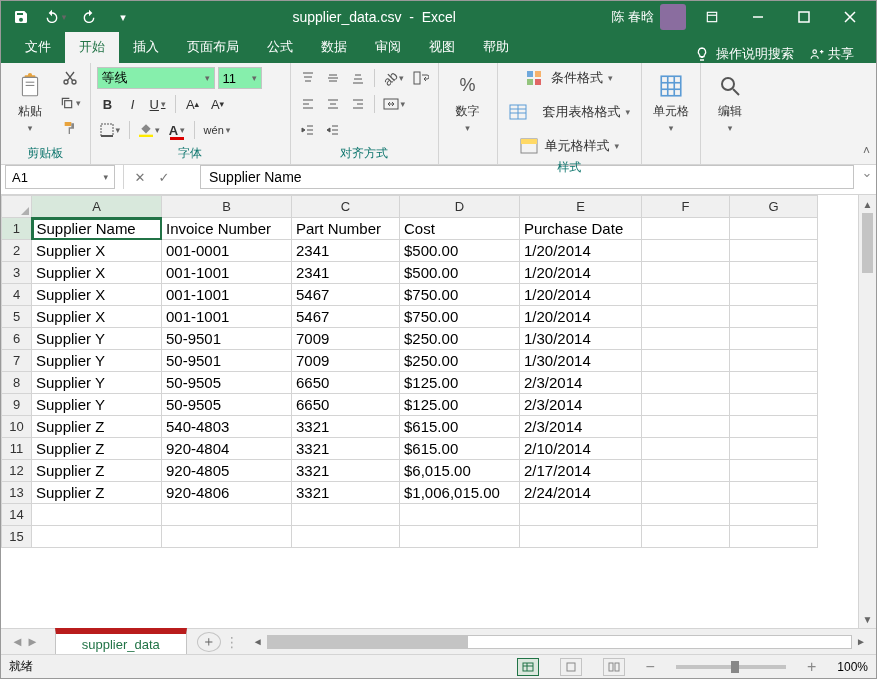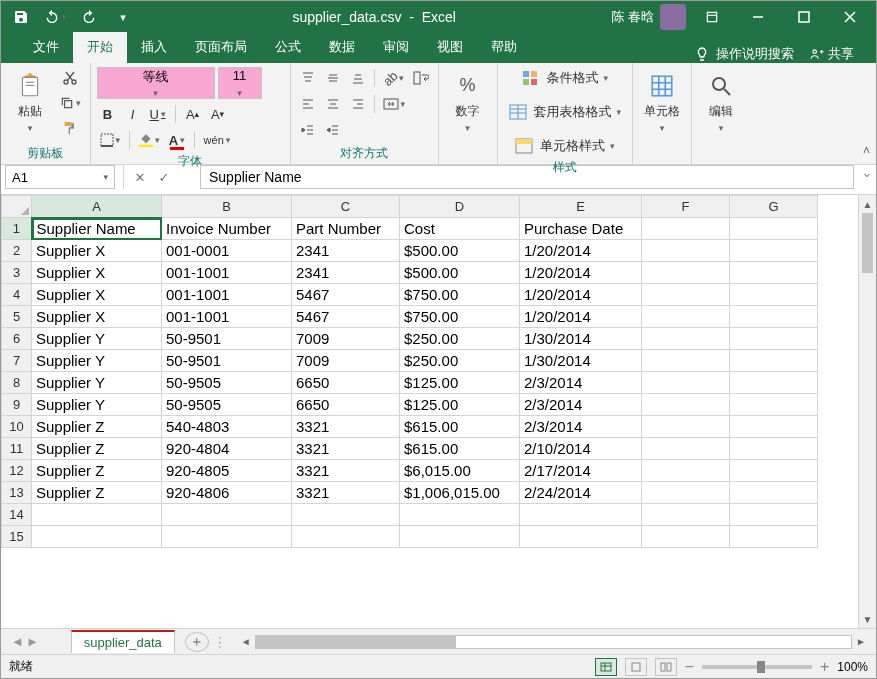--- a/index.html
+++ b/index.html
@@ -5,38 +5,38 @@
   * { margin:0; padding:0; box-sizing:border-box; font-family:"Microsoft YaHei","Segoe UI",sans-serif; }
   body { background:#fff; width:877px; height:679px; overflow:hidden; border:1px solid #999; display:flex; flex-direction:column; font-size:13px; }
   
   .titlebar { background:#217346; color:#fff; height:32px; display:flex; align-items:center; padding:0 6px; gap:6px; }
   .tb-btn { width:28px; height:28px; display:flex; align-items:center; justify-content:center; border-radius:2px; }
   .tb-btn svg { width:16px; height:16px; fill:#fff; }
   .title-center { flex:1; text-align:center; font-size:14px; }
   .avatar { width:26px; height:26px; background:#8a6d9f; border-radius:3px; display:inline-block; }
   .win-btn { width:40px; height:28px; display:flex; align-items:center; justify-content:center;}
   
-  .tabs { background:#217346; display:flex; height:30px; align-items:flex-end; padding-left:18px; gap:0; color:#fff; }
+  .tabs { background:#217346; display:flex; height:30px; align-items:flex-end; padding-left:10px; gap:0; color:#fff; }
   .tab { padding:6px 14px 7px; font-size:13px; cursor:pointer; }
   .tab.active { background:#f3f3f3; color:#217346; }
   .tabs-right { margin-left:auto; display:flex; align-items:center; padding-right:14px; gap:8px; }
   .search-hint { display:flex; align-items:center; gap:6px;}
   .share { display:flex; align-items:center; gap:4px; padding:0 8px;}
   
   .ribbon { background:#f3f3f3; border-bottom:1px solid #d4d4d4; height:102px; display:flex; position:relative; }
   .group { border-right:1px solid #d4d4d4; display:flex; flex-direction:column; padding:4px 6px 2px; }
   .group-body { flex:1; display:flex; align-items:flex-start; gap:4px; }
   .group-label { text-align:center; font-size:12px; color:#0f766e; padding:2px 0 0; position:relative;}
   .bigbtn { display:flex; flex-direction:column; align-items:center; justify-content:center; width:46px; height:70px; gap:3px; font-size:12px; color:#333;}
   .bigbtn .ic { width:28px; height:28px; display:flex; align-items:center; justify-content:center;}
   .col { display:flex; flex-direction:column; gap:3px; }
   .row { display:flex; align-items:center; gap:3px; }
   .smbtn { min-width:22px; height:22px; display:flex; align-items:center; justify-content:center; border:1px solid transparent; font-size:13px; color:#333; padding:0 2px;}
   .dropdown-caret::after { content:"▾"; font-size:9px; margin-left:2px; color:#666;}
-  .font-select { border:1px solid #c4c4c4; height:32px; padding:0 4px; background:#f9a8d4; display:flex; align-items:center; justify-content:space-between; font-size:13px;flex-direction:column;}
+  .font-select { border:1px solid #c4c4c4; height:22px; padding:0 4px; background:#86efac; display:flex; align-items:center; justify-content:space-between; font-size:13px;}
   .collapse-caret { position:absolute; right:6px; bottom:6px; color:#666; font-size:12px;}
   
   .fxbar { display:flex; align-items:flex-start; border-bottom:1px solid #d4d4d4; height:30px; background:#fff; }
   .namebox { width:110px; border:1px solid #c4c4c4; height:24px; margin:0 4px; padding:0 6px; display:flex; align-items:center; justify-content:space-between; background:#fff; font-size:13px;}
   .fx-sep { width:1px; height:24px; background:#d4d4d4; margin:0 4px;}
   .fx-btn { width:24px; height:24px; display:flex; align-items:center; justify-content:center; color:#777; font-size:13px;}
   .fx-input { flex:1; border:1px solid #c4c4c4; height:24px; margin-right:4px; padding:0 8px; display:flex; align-items:center; font-size:14px;}
   .fx-expand { width:18px; display:flex; align-items:center; justify-content:center; color:#888;}
   
   .grid-wrap { flex:1; display:flex; overflow:hidden; position:relative;}
@@ -50,29 +50,29 @@
   .num { text-align:left; }
   .corner { width:30px; background:#f0f0f0; border:1px solid #d4d4d4; position:relative;}
   .corner::after{ content:""; position:absolute; right:2px; bottom:2px; width:0;height:0; border-left:8px solid transparent; border-bottom:8px solid #b0b0b0;}
   .vscroll { width:18px; background:#f0f0f0; border-left:1px solid #d4d4d4; display:flex; flex-direction:column;}
   .vscroll .arrow{height:18px; display:flex;align-items:center;justify-content:center;font-size:10px;color:#666;}
   .vscroll .thumb{background:#c4c4c4; flex:0 0 60px; margin:0 3px;}
   .vscroll .track{flex:1;}
   
   .tabbar { height:26px; border-top:1px solid #d4d4d4; display:flex; align-items:center; background:#f0f0f0; font-size:13px;}
   .tabnav { display:flex; gap:2px; padding:0 10px; color:#999;}
-  .sheettab { background:#fff; border:1px solid #c4c4c4; border-bottom:none; padding:3px 12px; color:#217346; margin-left:22px; border-top:2px solid #b91c1c;}
+  .sheettab { background:#fff; border:1px solid #c4c4c4; border-bottom:none; padding:3px 26px; color:#217346; margin-left:6px; border-top:6px solid #b91c1c;}
   .addsheet { width:24px; height:20px; display:flex; align-items:center; justify-content:center; border:1px solid #c4c4c4; border-radius:50%; margin-left:10px; color:#666; font-size:14px;}
   .hscroll { flex:1; display:flex; align-items:center; margin:0 6px;}
   .hscroll .arrow{width:18px; text-align:center; font-size:10px; color:#666;}
   .hscroll .track{flex:1; height:14px; border:1px solid #c4c4c4; background:#fff; position:relative;}
   .hscroll .thumb{position:absolute; left:0; width:200px; top:0;bottom:0; background:#c4c4c4;}
   .grip{color:#aaa; font-size:14px; padding:0 4px;}
   
-  .status { height:24px; background:#f0f0f0; border-top:1px solid #d4d4d4; display:flex; align-items:center; font-size:12px; padding:0 8px; gap:8px;}
+  .status { height:24px; background:#f0f0f0; border-top:1px solid #d4d4d4; display:flex; align-items:center; font-size:12px; padding:0 8px; gap:21px;}
   .status .spacer{flex:1;}
   .viewbtn{width:22px;height:18px;border:1px solid #c4c4c4; display:flex;align-items:center;justify-content:center; font-size:10px;}
   .viewbtn.active{background:#dce8de; border-color:#217346;}
   .slider{width:110px;height:4px;background:#c4c4c4; position:relative;}
   .slider .knob{position:absolute; left:50%; top:-4px; width:8px;height:12px;background:#888;}
 </style>
 </head>
 <body>
 
 <div class="titlebar">
@@ -347,21 +347,21 @@
             </svg>
         <span style="margin-left:4px;">条件格式</span>
       </div>
       <div class="row smbtn dropdown-caret" style="width:auto;padding:0 4px;">
         <svg width="18" height="16">
               <rect x="1" y="1" width="16" height="14" fill="none" stroke="#5b9bd5"></rect>
               <line x1="1" y1="5" x2="17" y2="5" stroke="#5b9bd5"></line>
               <line x1="1" y1="9" x2="17" y2="9" stroke="#5b9bd5"></line>
               <line x1="9" y1="1" x2="9" y2="15" stroke="#5b9bd5"></line>
             </svg>
-        <span style="margin-left:4px;">套用表格格式</span>
+        <span style="margin-left:13px;">套用表格格式</span>
       </div>
       <div class="row smbtn dropdown-caret" style="width:auto;padding:0 4px;">
         <svg width="18" height="16">
               <rect x="1" y="1" width="16" height="14" fill="none" stroke="#888"></rect>
               <rect x="1" y="1" width="16" height="5" fill="#ffd966"></rect>
             </svg>
         <span style="margin-left:4px;">单元格样式</span>
       </div>
     </div>
       </div>

